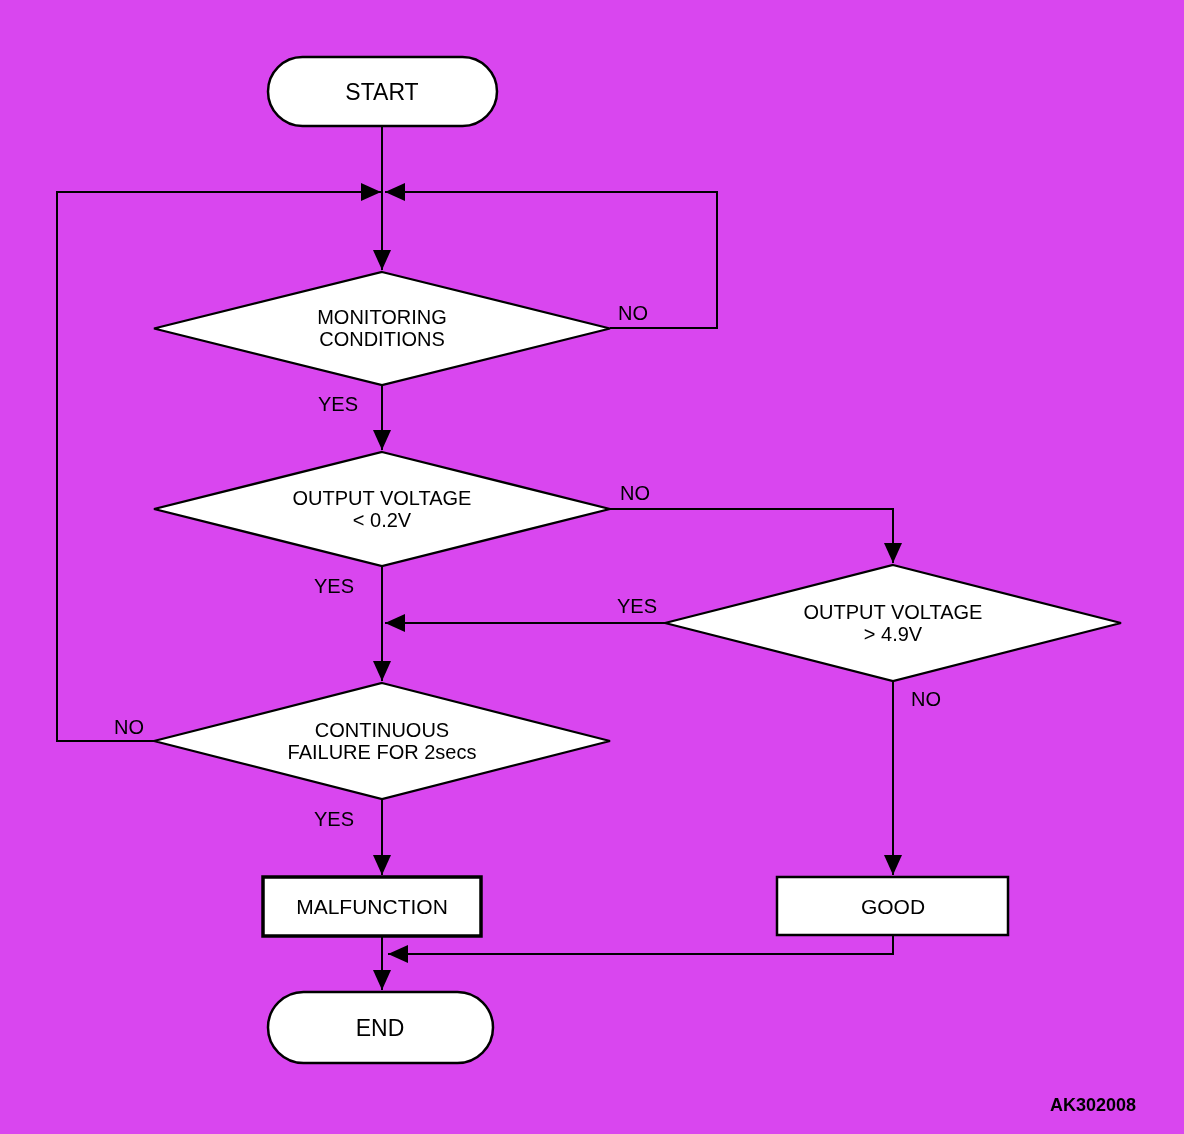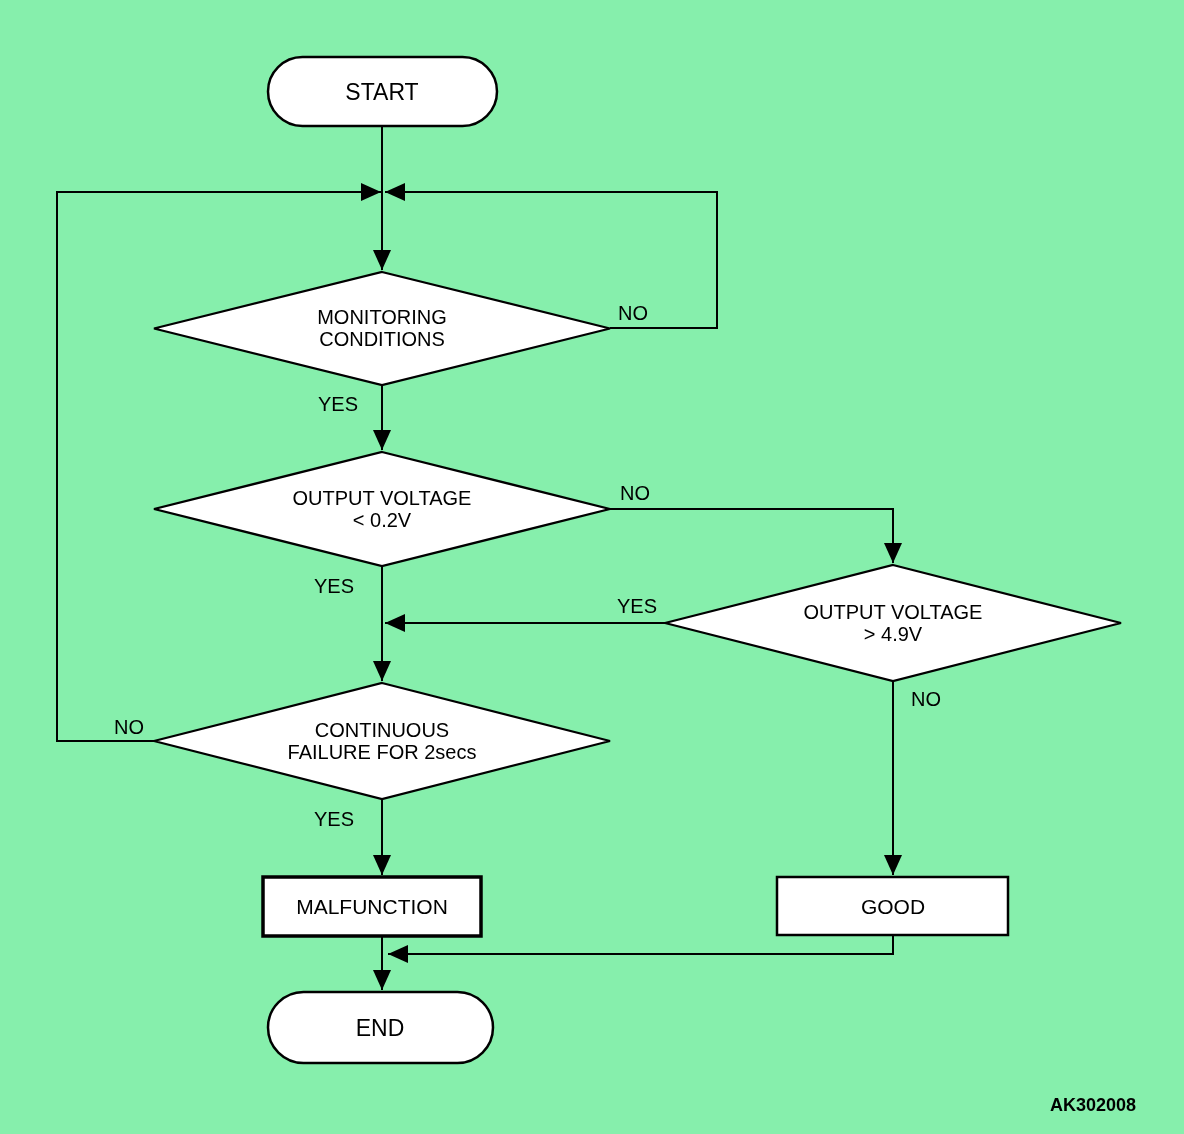--- a/index.html
+++ b/index.html
@@ -1,19 +1,19 @@
 <!DOCTYPE html>
 <html><head>
 <meta charset="utf-8">
 <style>
   html,body{margin:0;padding:0;background:#ffffff;}
   .canvas{
     position:relative;
     width:1184px;height:1134px;
-    background:#86efac;
+    background:#d946ef;
     font-family:"Liberation Sans","DejaVu Sans",sans-serif;
     overflow:hidden;
   }
   svg{position:absolute;left:0;top:0;}
   .shape{fill:#ffffff;stroke:#000000;}
   .edge{fill:none;stroke:#000000;stroke-width:2px;}
   .node-text{fill:#000000;font-size:20px;text-anchor:middle;}
   .term-text{fill:#000000;font-size:23px;text-anchor:middle;}
   .box-text{fill:#000000;font-size:21px;text-anchor:middle;}
   .edge-text{fill:#000000;font-size:20px;text-anchor:middle;}

